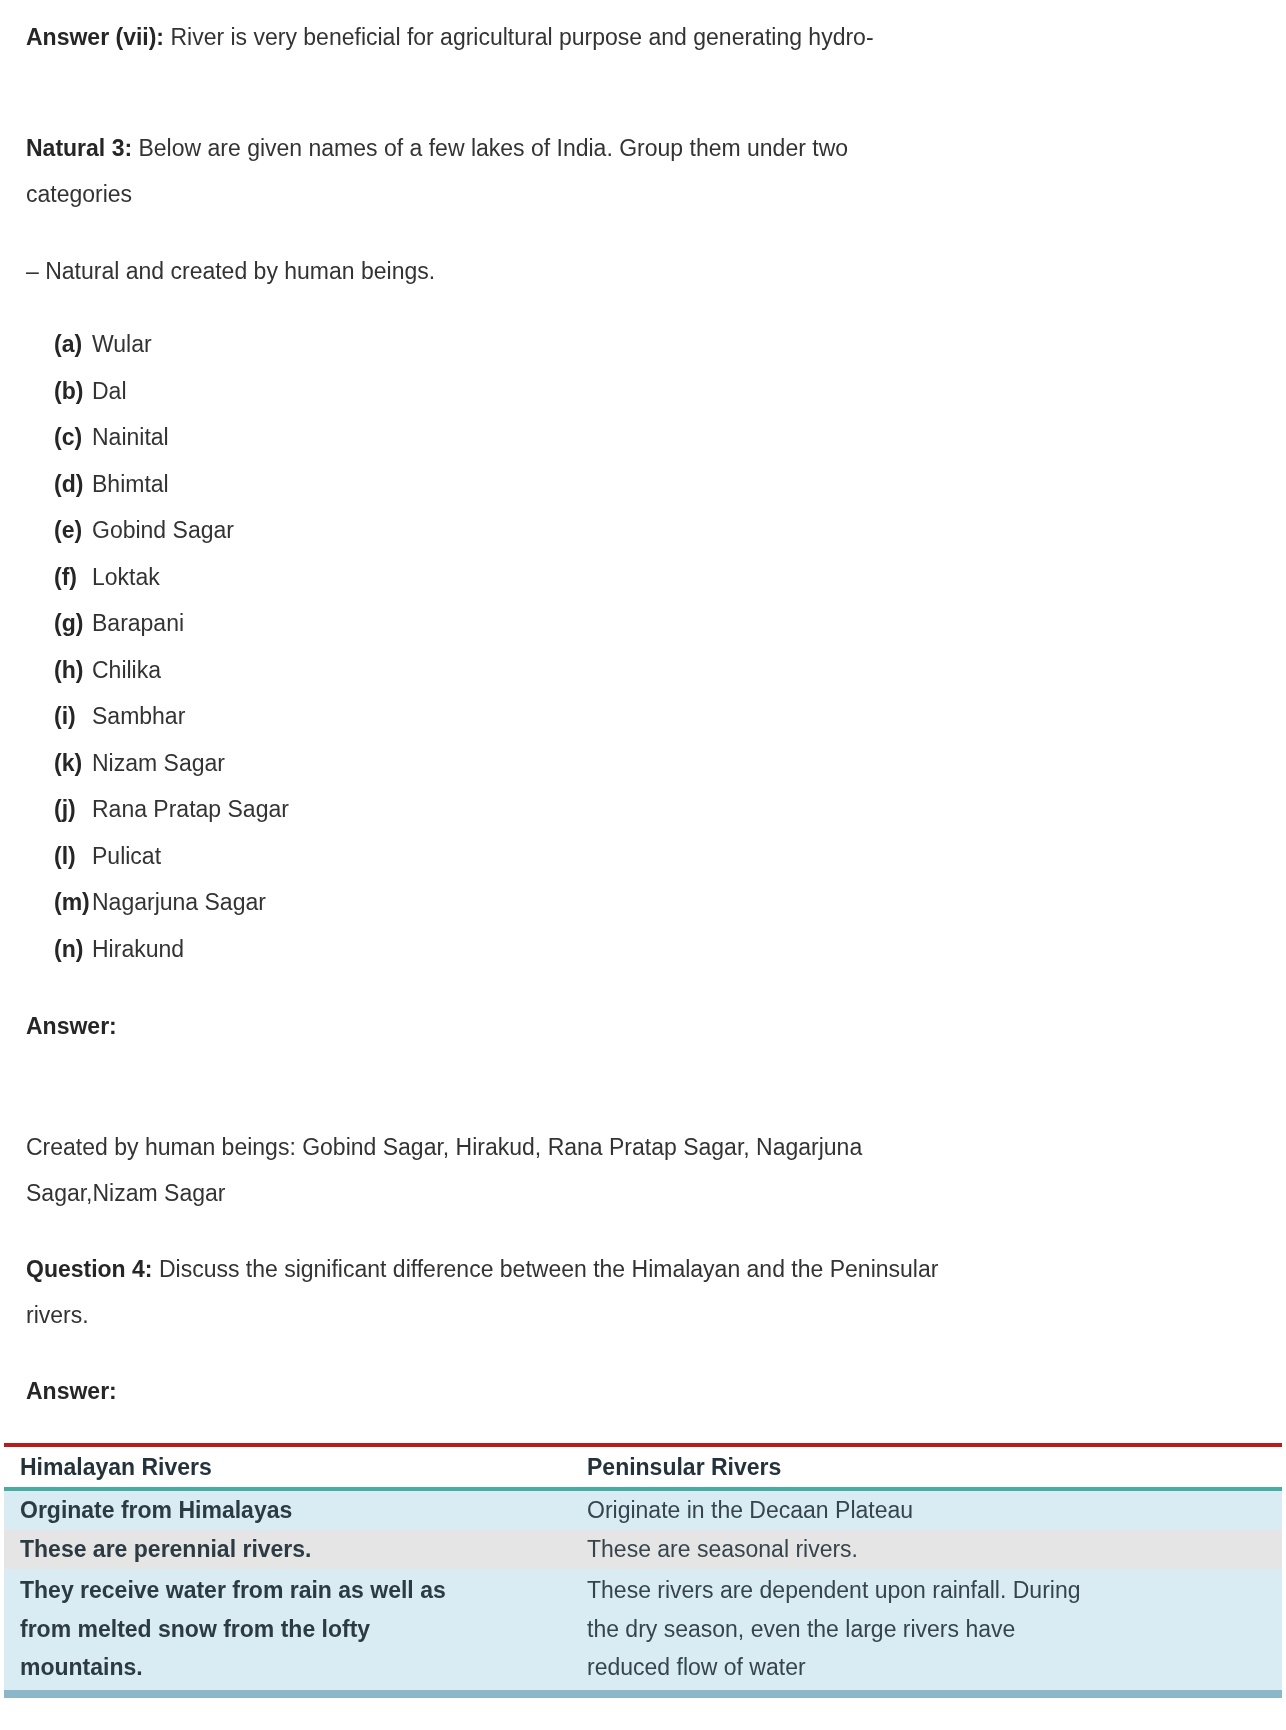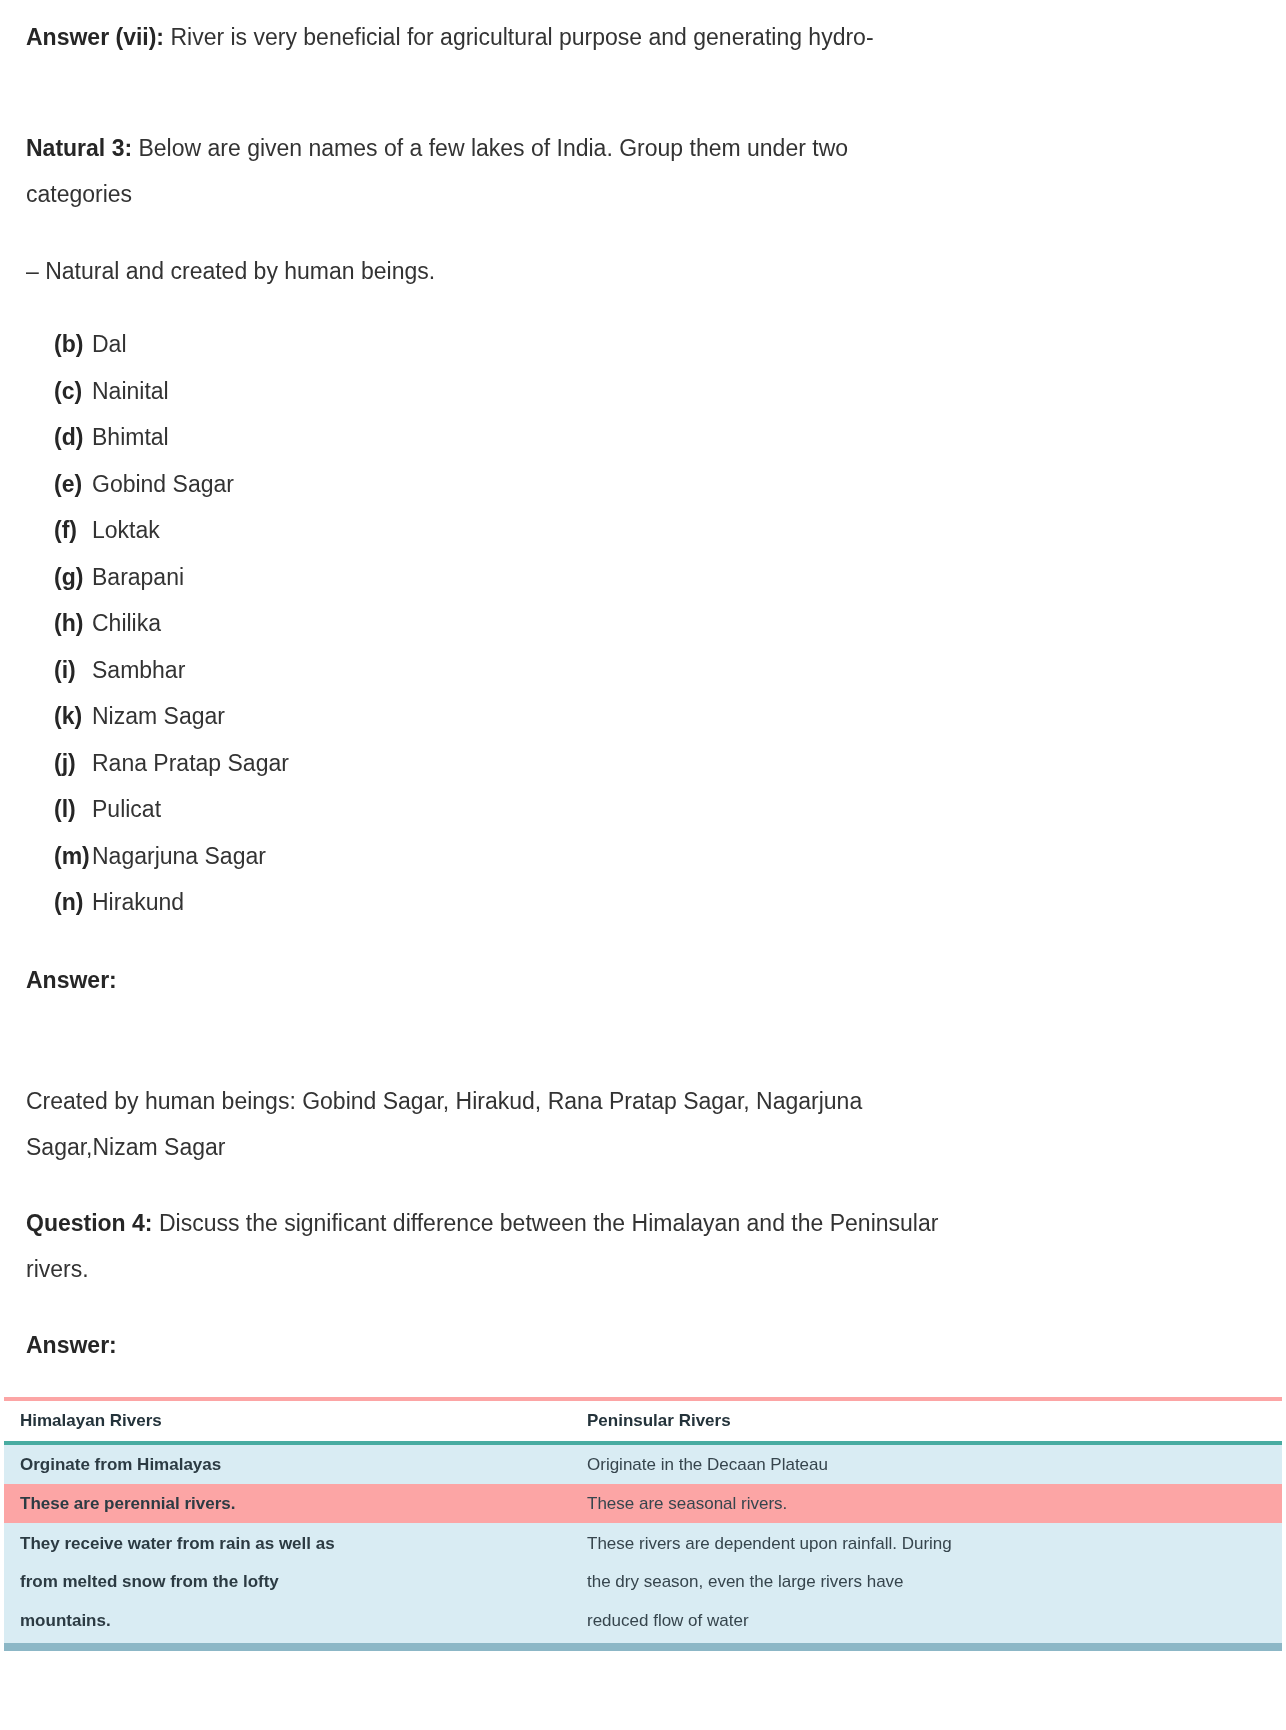--- a/index.html
+++ b/index.html
@@ -23,54 +23,55 @@
   #ans3-label { margin-top:31px; }
   #ans3 { margin-top:29px; }
   #q4 { margin-top:30px; }
   #ans4-label { margin-top:30px; }
 
   table.compare {
     border-collapse:collapse;
     table-layout:fixed;
     width:1278px;
     margin:29px 0 0 -10px;
-    border-top:4px solid #fca5a5;
+    border-top:4px solid #b91c1c;
     border-bottom:8px solid #8cb7c6;
-    font-size:17px;
+    font-size:23px;
   }
   table.compare td { vertical-align:top; padding:0; }
   table.compare thead td {
     font-weight:bold; color:#24333b;
     line-height:40px;
     border-bottom:4px solid #48aca1;
     background:#ffffff;
   }
   table.compare td.l { width:556px; padding-left:16px; }
   table.compare td.r { padding-left:11px; }
   tbody td.l { font-weight:bold; color:#2c3b43; }
   tbody td.r { font-weight:normal; color:#36454d; }
   tbody tr.blue { background:#d9ecf3; }
-  tbody tr.white { background:#fca5a5; }
+  tbody tr.white { background:#e5e5e5; }
   tbody tr.single td { line-height:39px; }
   tbody tr.multi td { line-height:38.5px; padding-top:2px; padding-bottom:3px; }
   .cell-line { }
 </style>
 </head>
 <body>
 
 <p class="para" id="p1"><span class="b">Answer (vii):</span><span> River is very beneficial for agricultural purpose and generating hydro-</span><br>
 <br>
 </p>
 
 <p class="para" id="q3"><span class="b">Natural 3:</span><span> Below are given names of a few lakes of India. Group them under two</span><br>
 <span>categories</span></p>
 
 <p class="para" id="note">– Natural and created by human beings.</p>
 
 <ul class="lakes">
+  <li><span class="marker">(a)</span><span>Wular</span></li>
   <li><span class="marker">(b)</span><span>Dal</span></li>
   <li><span class="marker">(c)</span><span>Nainital</span></li>
   <li><span class="marker">(d)</span><span>Bhimtal</span></li>
   <li><span class="marker">(e)</span><span>Gobind Sagar</span></li>
   <li><span class="marker">(f)</span><span>Loktak</span></li>
   <li><span class="marker">(g)</span><span>Barapani</span></li>
   <li><span class="marker">(h)</span><span>Chilika</span></li>
   <li><span class="marker">(i)</span><span>Sambhar</span></li>
   <li><span class="marker">(k)</span><span>Nizam Sagar</span></li>
   <li><span class="marker">(j)</span><span>Rana Pratap Sagar</span></li>

